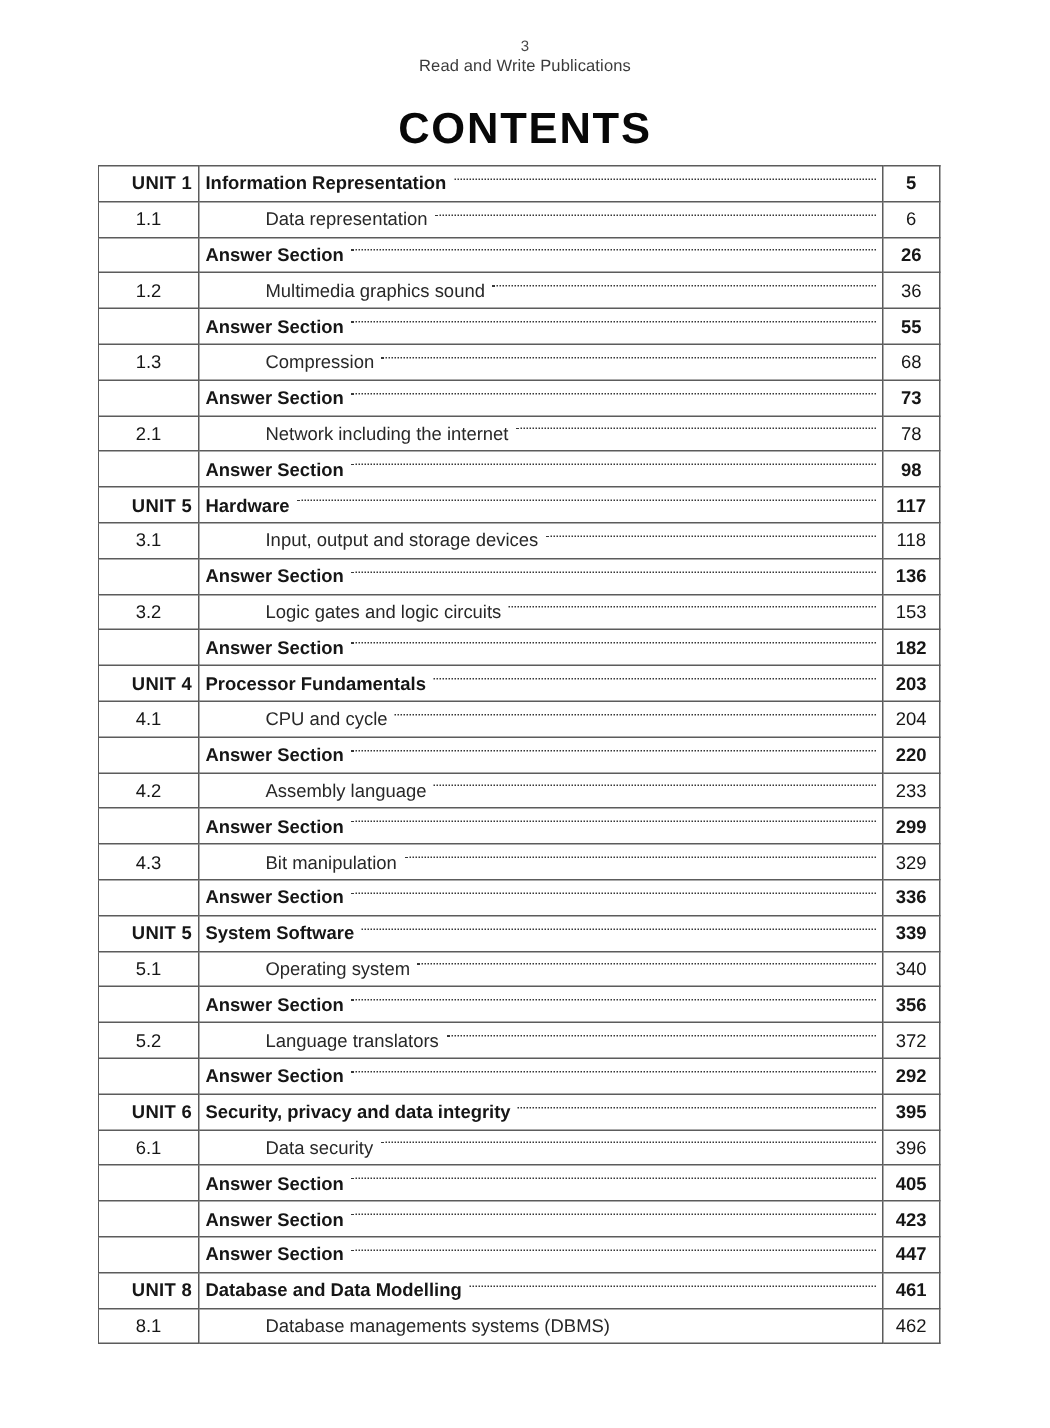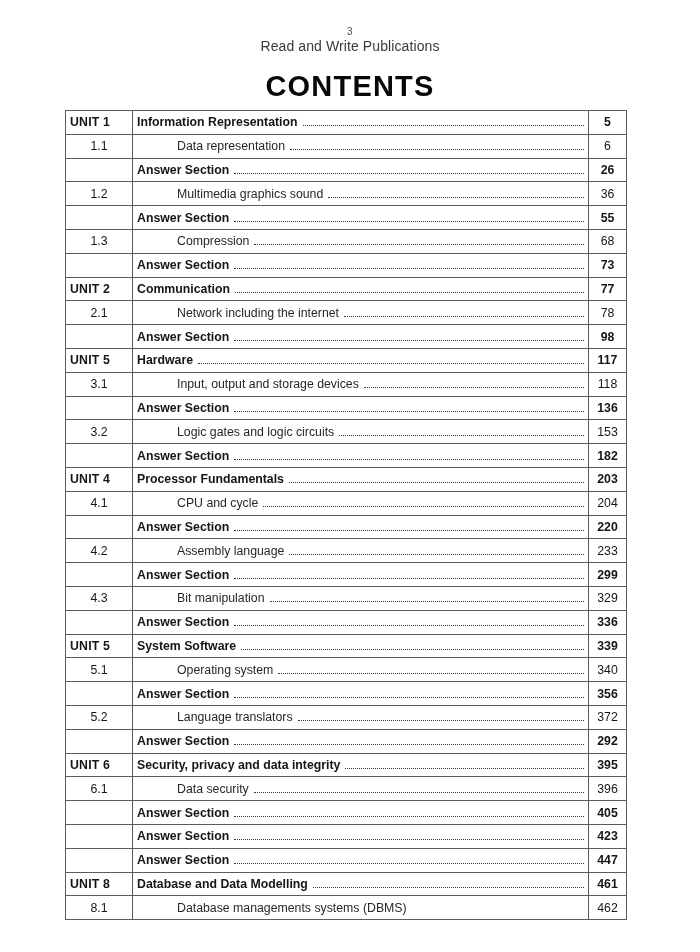--- a/index.html
+++ b/index.html
@@ -24,21 +24,21 @@
     width: 700px;
     text-align: center;
     line-height: 1.15;
   }
   .folio {
     font-size: 10px;
     color: #4a4a4a;
     letter-spacing: .2px;
   }
   .publisher {
-    font-size: 14px;
+    font-size: 11px;
     color: #3d3d3d;
     letter-spacing: .1px;
   }
 
   
   .contents-title {
     position: absolute;
     top: 70px;
     left: 0;
     width: 700px;
@@ -75,37 +75,37 @@
   col.c-title { width: 456px; }
   col.c-page  { width: 38px; }
 
   td.num {
     text-align: center;
     padding-right: 7px;
     font-size: 12.3px;
   }
   td.num.unit {
     font-weight: bold;
-    text-align: left;
+    text-align: right;
     padding-right: 4px;
     letter-spacing: .2px;
   }
   td.page {
     text-align: center;
     font-size: 12.3px;
     padding: 0 2px;
   }
 
   
   td.title {
     padding-right: 6px;
   }
   .leadrow {
     display: flex;
-    align-items: flex-end;
+    align-items: center;
     width: 100%;
   }
   .leadrow .txt {
     flex: 0 0 auto;
     padding-right: 5px;
   }
   .leadrow .dots {
     flex: 1 1 auto;
     border-bottom: 1.4px dotted #3a3a3a;
     transform: translateY(-3px);
@@ -205,30 +205,20 @@
             <td class="num"></td>
             <td class="title">
               <span class="leadrow">
                 <span class="txt bold">Answer Section</span>
                 <span class="dots"></span>
               </span>
             </td>
             <td class="page bold">73</td>
           </tr>
           <tr>
-            <td class="num unit">UNIT 2</td>
-            <td class="title">
-              <span class="leadrow">
-                <span class="txt bold">Communication</span>
-                <span class="dots"></span>
-              </span>
-            </td>
-            <td class="page bold">77</td>
-          </tr>
-          <tr>
             <td class="num">2.1</td>
             <td class="title">
               <span class="leadrow">
                 <span class="txt reg">Network including the internet</span>
                 <span class="dots"></span>
               </span>
             </td>
             <td class="page reg">78</td>
           </tr>
           <tr>

